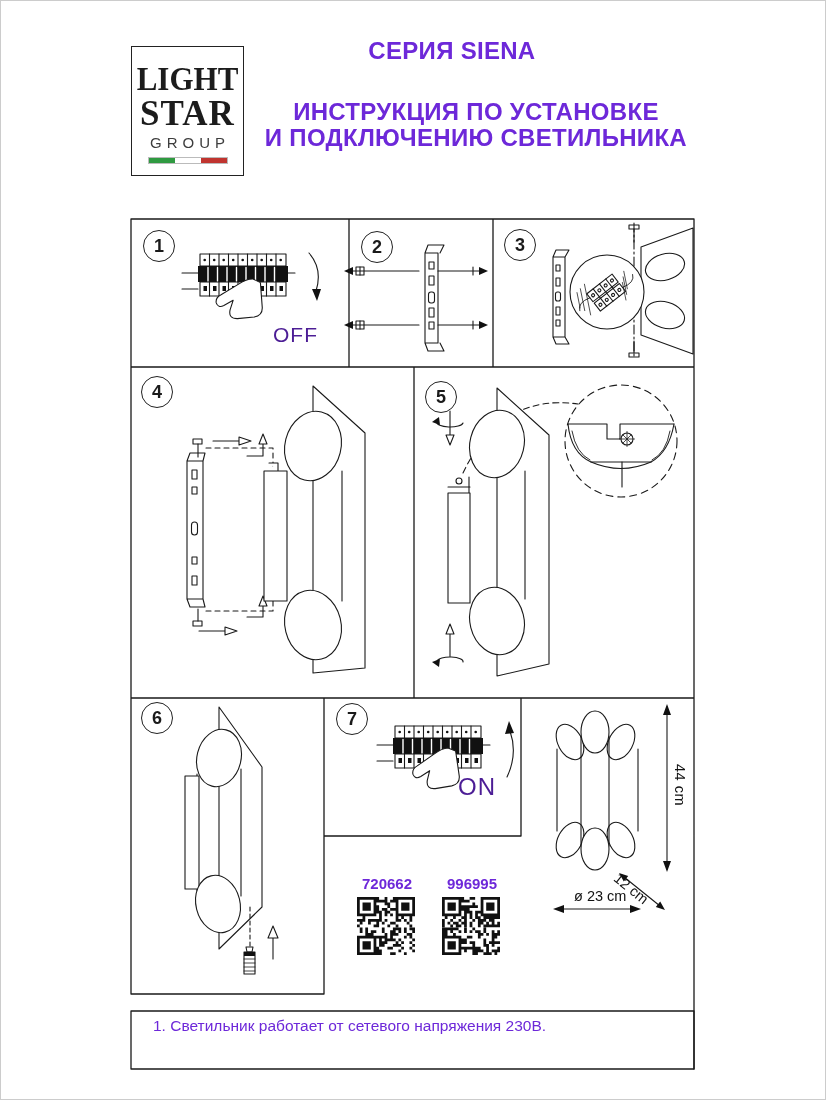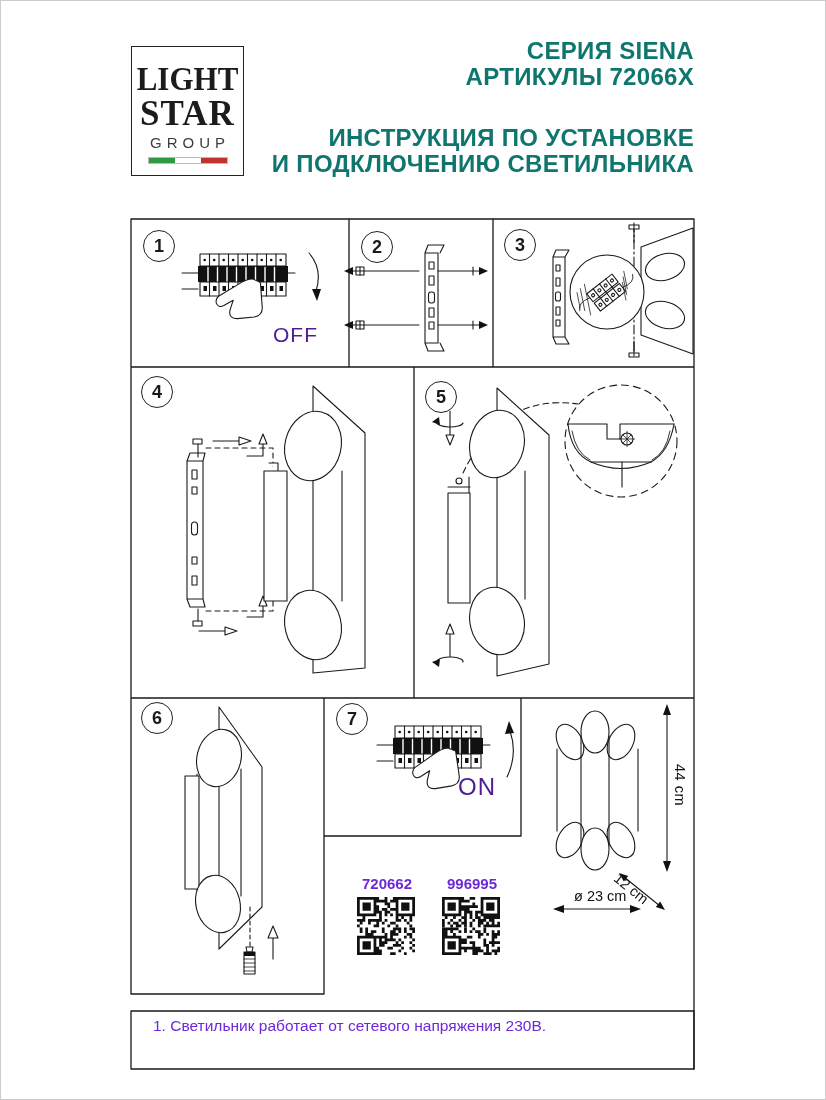--- a/index.html
+++ b/index.html
@@ -12,21 +12,21 @@
   .logo-box{left:130px;top:45px;width:113px;height:130px;border:1.3px solid #222;
             box-sizing:border-box;text-align:center;}
   .logo-light{font-family:"Liberation Serif",serif;font-weight:bold;font-size:31px;
               line-height:1;margin-top:16px;letter-spacing:0px;color:#1c1c1c;transform:scaleY(1.08);}
   .logo-star{font-family:"Liberation Serif",serif;font-weight:bold;font-size:35px;
              line-height:1;margin-top:1px;letter-spacing:1px;color:#1c1c1c;transform:scaleY(1.05);}
   .logo-group{font-size:15px;letter-spacing:5px;padding-left:5px;color:#3d3d3d;margin-top:4px;}
   .flag{width:80px;height:7px;margin:6px auto 0;display:flex;border:0.5px solid #bbb;box-sizing:border-box;}
   .flag span{flex:1;height:100%;}
   
-  .hdr{right:131px;top:37px;text-align:right;font-weight:bold;color:#0f766e;}
+  .hdr{right:138px;top:37px;text-align:center;font-weight:bold;color:#6d28d9;}
   .hdr-line{font-size:24px;line-height:26px;letter-spacing:0.3px;}
   .hdr-title{margin-top:35px;margin-left:48px;}
   
   .step{width:32px;height:32px;border:1.6px solid #222;border-radius:50%;
         display:flex;align-items:center;justify-content:center;
         font-size:18px;font-weight:600;box-sizing:border-box;background:#fff;}
   .swlabel{font-size:21px;letter-spacing:1px;color:#4c1d95;}
   .article{width:60px;text-align:center;font-size:15px;font-weight:bold;color:#6d28d9;}
   .dim{font-size:14.5px;color:#111;}
   .notes{left:152px;top:1014px;font-size:15.5px;line-height:22.5px;color:#6d28d9;}
@@ -227,21 +227,20 @@
     <div class="logo-group">GROUP</div>
     <div class="flag">
       <span style="background: rgb(47, 154, 65);"></span>
       <span style="background:#fff"></span>
       <span style="background: rgb(192, 52, 47);"></span>
     </div>
   </div>
 
   <div class="abs hdr">
     <div class="hdr-line">СЕРИЯ SIENA</div>
-    <div class="hdr-line">АРТИКУЛЫ 72066X</div>
     <div class="hdr-title">
       <div class="hdr-line">ИНСТРУКЦИЯ ПО УСТАНОВКЕ</div>
       <div class="hdr-line">И ПОДКЛЮЧЕНИЮ СВЕТИЛЬНИКА</div>
     </div>
   </div>
 
   <div class="abs step" style="left:142px;top:229px">1</div>
   <div class="abs step" style="left:360px;top:230px">2</div>
   <div class="abs step" style="left:503px;top:228px">3</div>
   <div class="abs step" style="left:140px;top:375px">4</div>

